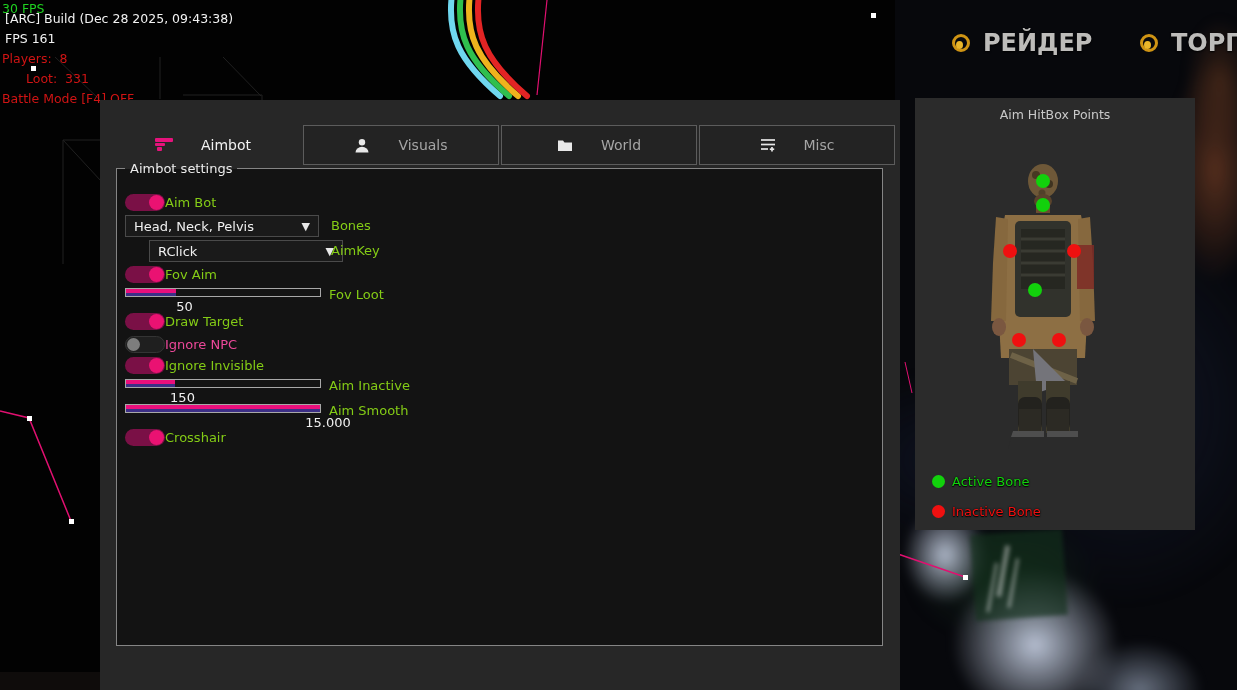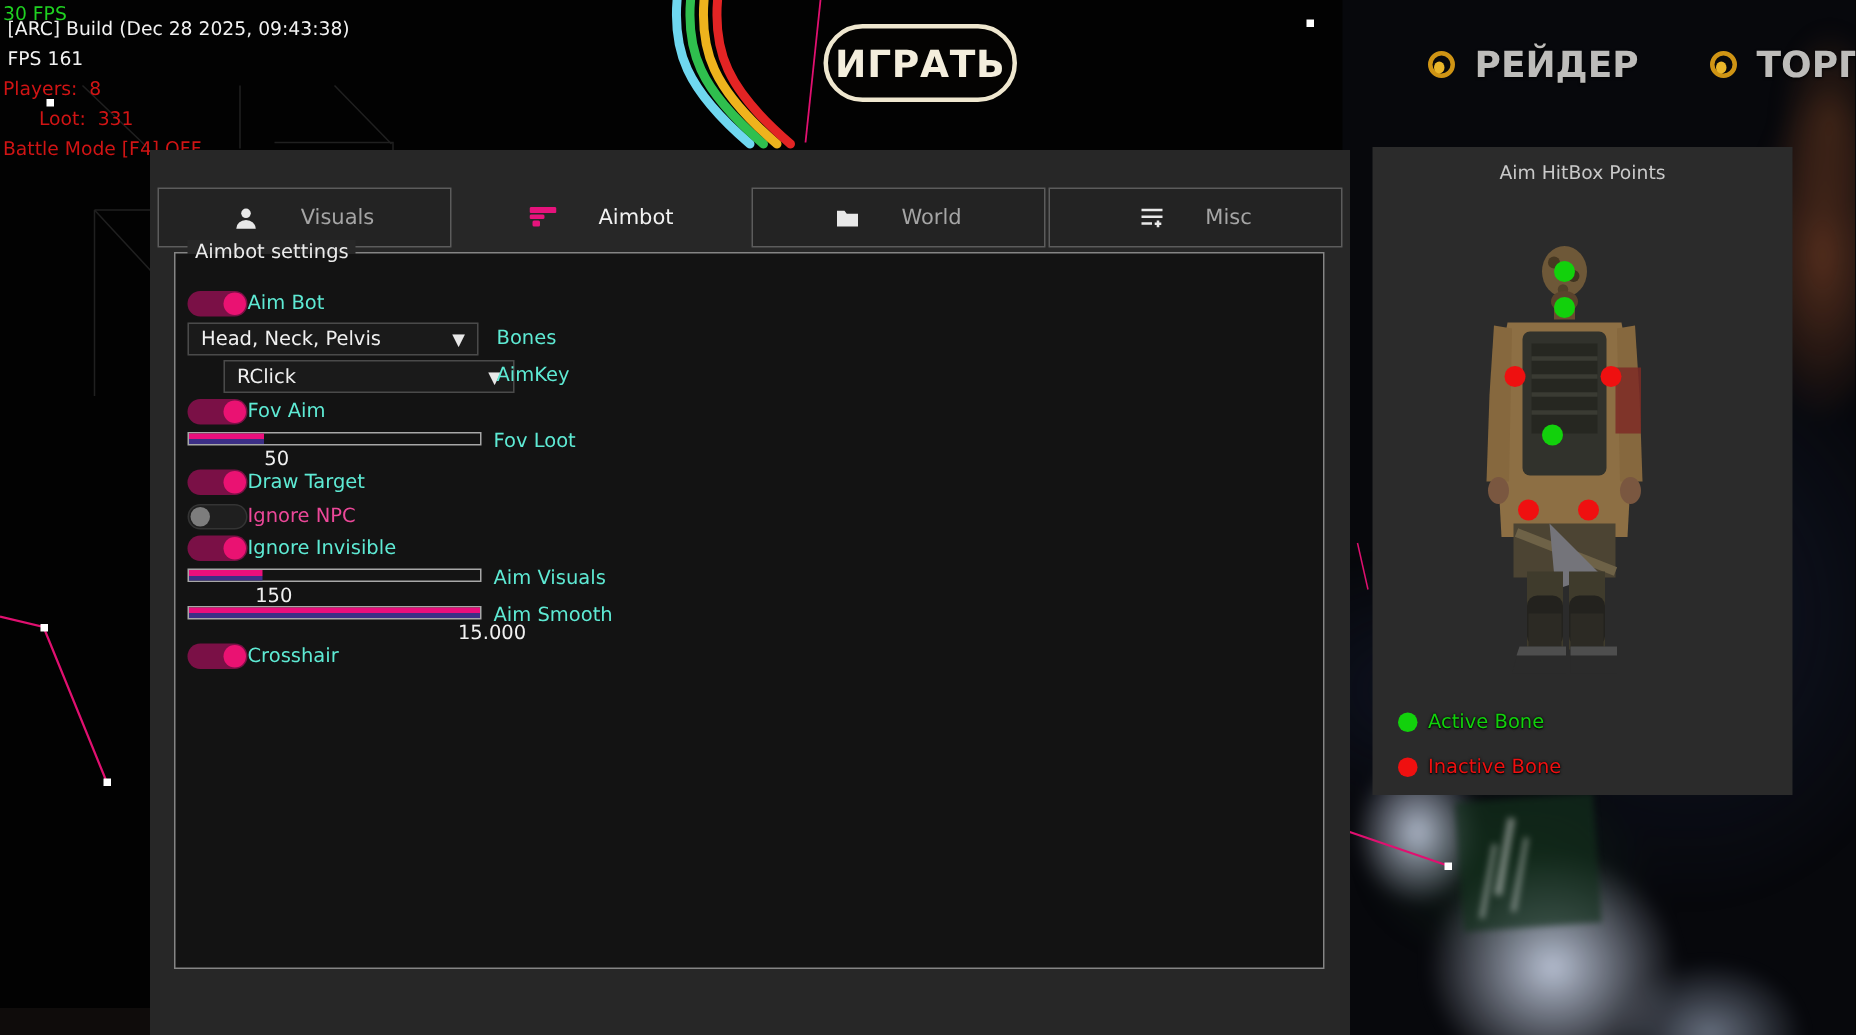--- a/index.html
+++ b/index.html
@@ -49,21 +49,21 @@
   .tabs{position:absolute;left:5px;top:25px;width:790px;height:40px;display:flex;gap:2px;}
   .tab{flex:1;display:flex;align-items:center;justify-content:center;gap:28px;
     border:1px solid #5c5c5c;background:#232323;color:#a5a5a5;font-size:14px;cursor:pointer;}
   .tab.active{border-color:transparent;background:transparent;color:#f2f2f2;}
   .tab svg{flex:0 0 auto;}
 
   .group{position:absolute;left:16px;top:68px;width:767px;height:478px;border:1px solid #858585;background:#131313;}
   .group-title{position:absolute;top:-9px;left:8px;padding:0 5px;font-size:13px;color:#ececec;
     background:linear-gradient(180deg,#272727 0 55%,#131313 55% 100%);line-height:17px;}
 
-  .ctl-label{position:absolute;font-size:13px;color:#5eead4;line-height:16px;white-space:nowrap;}
+  .ctl-label{position:absolute;font-size:13px;color:#84cc16;line-height:16px;white-space:nowrap;}
   .ctl-label.dim{color:#ec4899;}
 
   .toggle{position:absolute;left:8px;width:40px;height:17px;border-radius:9px;cursor:pointer;}
   .toggle.on{background:#7a1046;}
   .toggle.on::after{content:'';position:absolute;right:1px;top:1px;width:15px;height:15px;border-radius:50%;background:#ea1272;}
   .toggle.off{background:#1f1f1f;border:1px solid #343434;}
   .toggle.off::after{content:'';position:absolute;left:1px;top:1px;width:13px;height:13px;border-radius:50%;background:#7d7d7d;}
 
   .dropdown{position:absolute;left:8px;width:194px;height:22px;background:#1a1a1a;border:1px solid #4a4a4a;
     color:#f0f0f0;font-size:13px;padding:2px 8px;display:flex;align-items:center;cursor:pointer;}
@@ -132,51 +132,50 @@
   <div class="hud">
     <div class="hud-green" style="left:2px;top:1px;">30 FPS</div>
     <div class="hud-white" style="left:5px;top:11px;">[ARC] Build (Dec 28 2025, 09:43:38)</div>
     <div class="hud-white" style="left:5px;top:31px;">FPS 161</div>
     <div class="hud-red" style="left:2px;top:51px;">Players:  8</div>
     <div class="hud-red" style="left:2px;top:71px;margin-left:24px;">Loot:  331</div>
     <div class="hud-red" style="left:2px;top:91px;">Battle Mode [F4] OFF</div>
   </div>
 
   <div class="topmenu">
-    <div class="play-btn">ИГРАТЬ</div>
     <div class="menu-item" style="left:952px;">
       <span class="coin"></span>
       <span>РЕЙДЕР</span>
     </div>
     <div class="menu-item" style="left:1140px;">
       <span class="coin"></span>
       <span>ТОРГО</span>
     </div>
   </div>
 
   <div class="menu-panel">
     <div class="tabs">
-      <div class="tab">
-        <svg width="16" height="15" viewBox="0 0 16 15">
-          <g fill="#e8e8e8">
-              <circle cx="8" cy="4.2" r="3.2"></circle>
-              <path d="M1.5,14.5 a6.5,5.8 0 0 1 13,0 z"></path>
-            </g>
-        </svg>
-        <span>Visuals</span>
-      </div>
       <div class="tab active">
         <svg width="18" height="14" viewBox="0 0 18 14">
           <g fill="#e6137c">
               <rect x="0" y="0" width="18" height="4" rx="1"></rect>
               <rect x="0" y="5" width="10" height="3" rx="1"></rect>
               <rect x="2" y="9" width="5" height="4" rx="1"></rect>
             </g>
         </svg>
         <span>Aimbot</span>
+      </div>
+      <div class="tab">
+        <svg width="16" height="15" viewBox="0 0 16 15">
+          <g fill="#e8e8e8">
+              <circle cx="8" cy="4.2" r="3.2"></circle>
+              <path d="M1.5,14.5 a6.5,5.8 0 0 1 13,0 z"></path>
+            </g>
+        </svg>
+        <span>Visuals</span>
       </div>
       <div class="tab">
         <svg width="16" height="14" viewBox="0 0 16 14">
           <path d="M1,2.5 h5 l1.5,2 H15 a0,0 0 0 1 0,0 v8.5 H1 z" fill="#e8e8e8"></path>
         </svg>
         <span>World</span>
       </div>
       <div class="tab">
         <svg width="16" height="15" viewBox="0 0 16 15">
           <g stroke="#e8e8e8" stroke-width="1.7" fill="none">
@@ -224,21 +223,21 @@
       <div class="toggle off" style="top:167px;"></div>
       <span class="ctl-label dim" style="left:48px;top:168px;">Ignore NPC</span>
 
       <div class="toggle on" style="top:188px;"></div>
       <span class="ctl-label" style="left:48px;top:189px;">Ignore Invisible</span>
 
       <div class="slider" style="top:210px;text-decoration:underline;">
         <div class="fill" style="width: 25%;"></div>
         <span class="slider-val" style="left: calc(25% + 8px);">150</span>
       </div>
-      <span class="ctl-label" style="left:212px;top:209px;">Aim Visuals</span>
+      <span class="ctl-label" style="left:212px;top:209px;">Aim Inactive</span>
 
       <div class="slider" style="top:235px;">
         <div class="fill" style="width: 100%;"></div>
         <span class="slider-val" style="left: calc(100% + 8px);">15.000</span>
       </div>
       <span class="ctl-label" style="left:212px;top:234px;">Aim Smooth</span>
 
       <div class="toggle on" style="top:260px;"></div>
       <span class="ctl-label" style="left:48px;top:261px;">Crosshair</span>
     </div>

